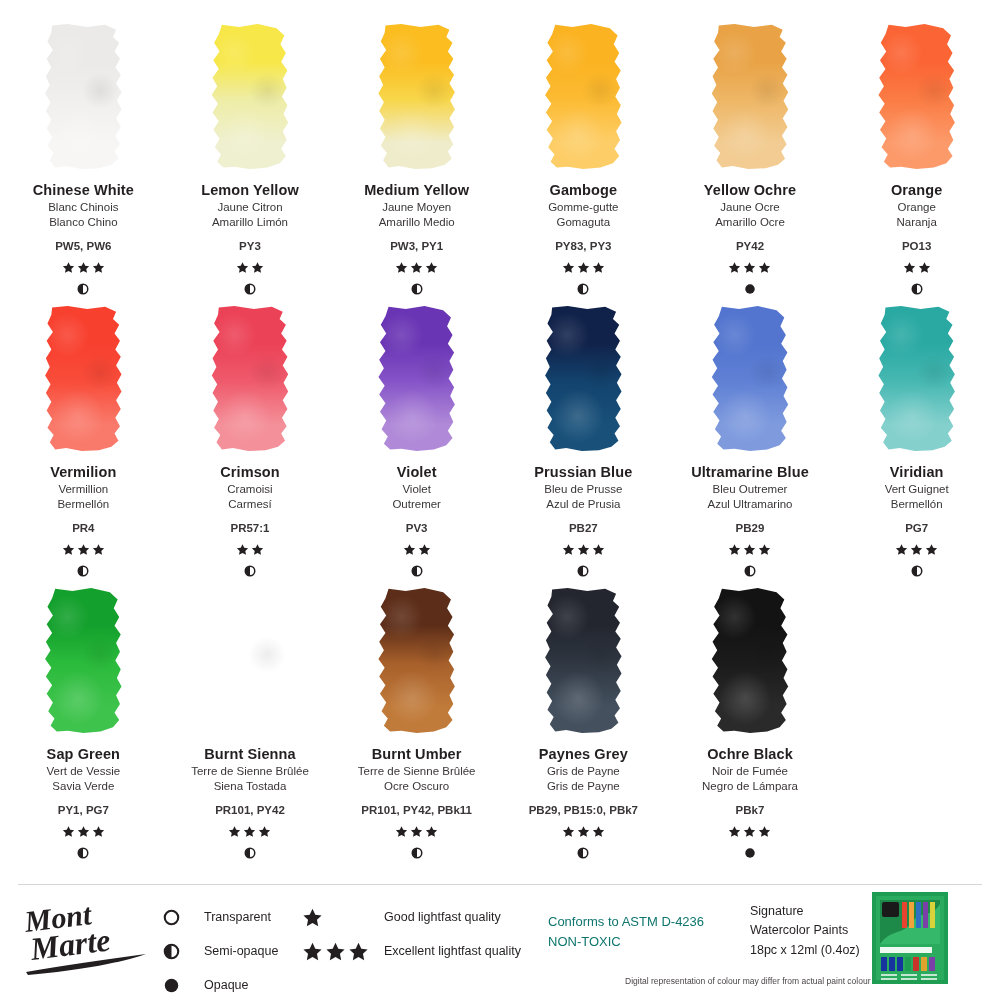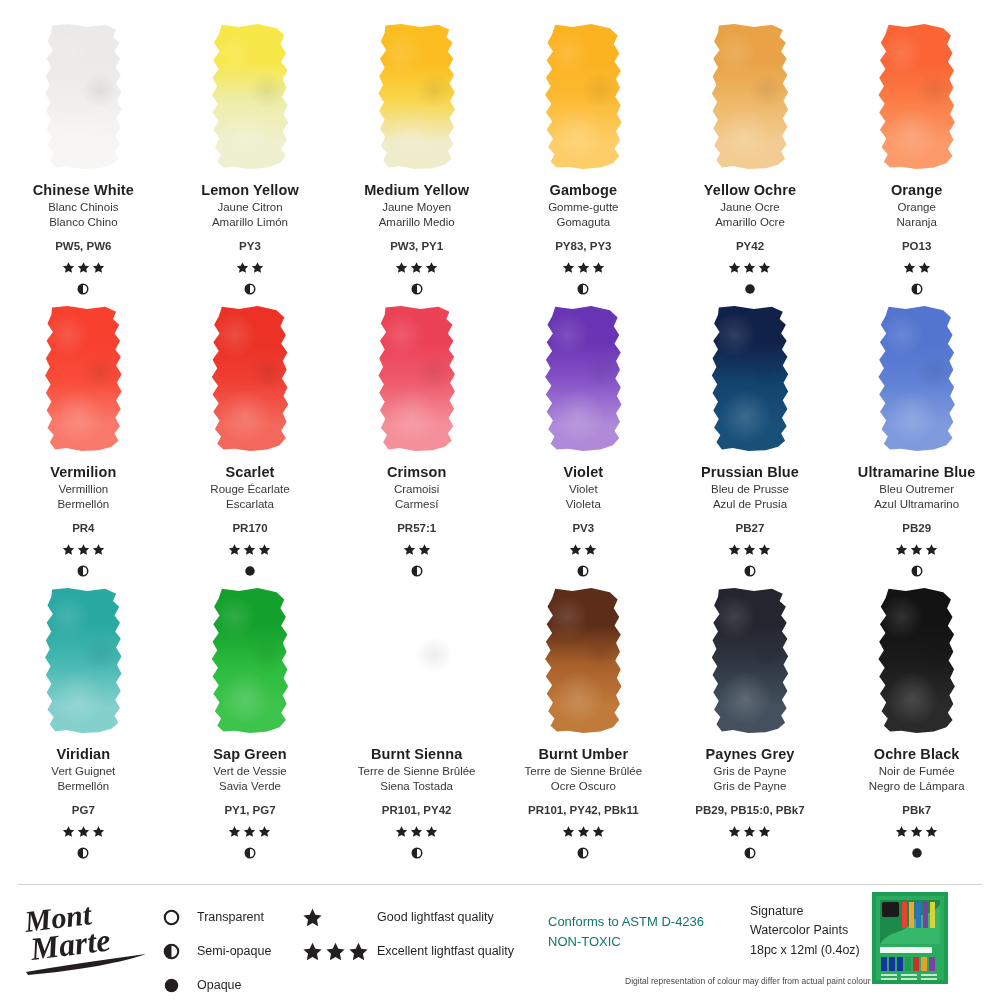--- a/index.html
+++ b/index.html
@@ -78,21 +78,21 @@
   .divider {
     position: absolute; left: 18px; top: 884px;
     width: 964px; height: 1px; background: #d7d5d4;
   }
   .footer { position: absolute; left: 0; top: 892px; width: 1000px; height: 108px; }
 
   .logo { position: absolute; left: 20px; top: 6px; width: 142px; height: 78px; }
 
   .legend-opacity { position: absolute; left: 163px; top: 8px; }
   .legend-stars   { position: absolute; left: 302px; top: 8px; }
-  .legend-row { display: flex; align-items: center; height: 34px; }
+  .legend-row { display: flex; align-items: center; height: 34px; gap: 7px; }
   .legend-row .glyph { width: 34px; display: flex; align-items: center; }
   .legend-row .glyph svg { display: block; }
   .legend-row .txt { font-size: 12.5px; color: #231f20; }
   .legend-stars .glyph { width: 75px; gap: 2px; }
   .legend-stars .glyph svg { width: 21px; height: 21px; }
   .legend-opacity .glyph svg { width: 17px; height: 17px; }
 
   .astm {
     position: absolute; left: 548px; top: 20px;
     font-size: 13px; line-height: 1.55; color: #0f766e;
@@ -284,45 +284,20 @@
         </div>
         <div class="opacity">
           <svg viewBox="0 0 24 24">
             <circle cx="12" cy="12" r="9.5" fill="#ffffff" stroke="#231f20" stroke-width="3"></circle>
             <path d="M12 2.5 A9.5 9.5 0 0 0 12 21.5 Z" fill="#231f20"></path>
           </svg>
         </div>
       </div>
       <div class="cell">
         <div class="swatch-wrap">
-          <div class="swatch alt" style="background: linear-gradient(rgb(236, 50, 39) 0%, rgb(236, 50, 39) 26%, rgb(239, 63, 51) 52%, rgb(244, 104, 92) 82%, rgb(244, 104, 92) 100%);"></div>
-        </div>
-        <div class="name">Scarlet</div>
-        <div class="fr">Rouge Écarlate</div>
-        <div class="es">Escarlata</div>
-        <div class="code">PR170</div>
-        <div class="stars">
-          <svg viewBox="0 0 24 23">
-            <path d="M12 1.6 L15.2 8.3 L22.4 9.2 L17.1 14.2 L18.5 21.4 L12 17.9 L5.5 21.4 L6.9 14.2 L1.6 9.2 L8.8 8.3 Z" fill="#231f20"></path>
-          </svg>
-          <svg viewBox="0 0 24 23">
-            <path d="M12 1.6 L15.2 8.3 L22.4 9.2 L17.1 14.2 L18.5 21.4 L12 17.9 L5.5 21.4 L6.9 14.2 L1.6 9.2 L8.8 8.3 Z" fill="#231f20"></path>
-          </svg>
-          <svg viewBox="0 0 24 23">
-            <path d="M12 1.6 L15.2 8.3 L22.4 9.2 L17.1 14.2 L18.5 21.4 L12 17.9 L5.5 21.4 L6.9 14.2 L1.6 9.2 L8.8 8.3 Z" fill="#231f20"></path>
-          </svg>
-        </div>
-        <div class="opacity">
-          <svg viewBox="0 0 24 24">
-            <circle cx="12" cy="12" r="9.5" fill="#231f20"></circle>
-          </svg>
-        </div>
-      </div>
-      <div class="cell">
-        <div class="swatch-wrap">
           <div class="swatch" style="background: linear-gradient(rgb(236, 66, 87) 0%, rgb(236, 66, 87) 26%, rgb(239, 90, 108) 52%, rgb(244, 144, 153) 82%, rgb(244, 144, 153) 100%);"></div>
         </div>
         <div class="name">Crimson</div>
         <div class="fr">Cramoisi</div>
         <div class="es">Carmesí</div>
         <div class="code">PR57:1</div>
         <div class="stars">
           <svg viewBox="0 0 24 23">
             <path d="M12 1.6 L15.2 8.3 L22.4 9.2 L17.1 14.2 L18.5 21.4 L12 17.9 L5.5 21.4 L6.9 14.2 L1.6 9.2 L8.8 8.3 Z" fill="#231f20"></path>
           </svg>
@@ -336,21 +311,21 @@
             <path d="M12 2.5 A9.5 9.5 0 0 0 12 21.5 Z" fill="#231f20"></path>
           </svg>
         </div>
       </div>
       <div class="cell">
         <div class="swatch-wrap">
           <div class="swatch alt" style="background: linear-gradient(rgb(106, 53, 180) 0%, rgb(106, 53, 180) 26%, rgb(134, 84, 200) 52%, rgb(176, 138, 216) 82%, rgb(176, 138, 216) 100%);"></div>
         </div>
         <div class="name">Violet</div>
         <div class="fr">Violet</div>
-        <div class="es">Violeta</div>
+        <div class="es">Outremer</div>
         <div class="code">PV3</div>
         <div class="stars">
           <svg viewBox="0 0 24 23">
             <path d="M12 1.6 L15.2 8.3 L22.4 9.2 L17.1 14.2 L18.5 21.4 L12 17.9 L5.5 21.4 L6.9 14.2 L1.6 9.2 L8.8 8.3 Z" fill="#231f20"></path>
           </svg>
           <svg viewBox="0 0 24 23">
             <path d="M12 1.6 L15.2 8.3 L22.4 9.2 L17.1 14.2 L18.5 21.4 L12 17.9 L5.5 21.4 L6.9 14.2 L1.6 9.2 L8.8 8.3 Z" fill="#231f20"></path>
           </svg>
         </div>
         <div class="opacity">

